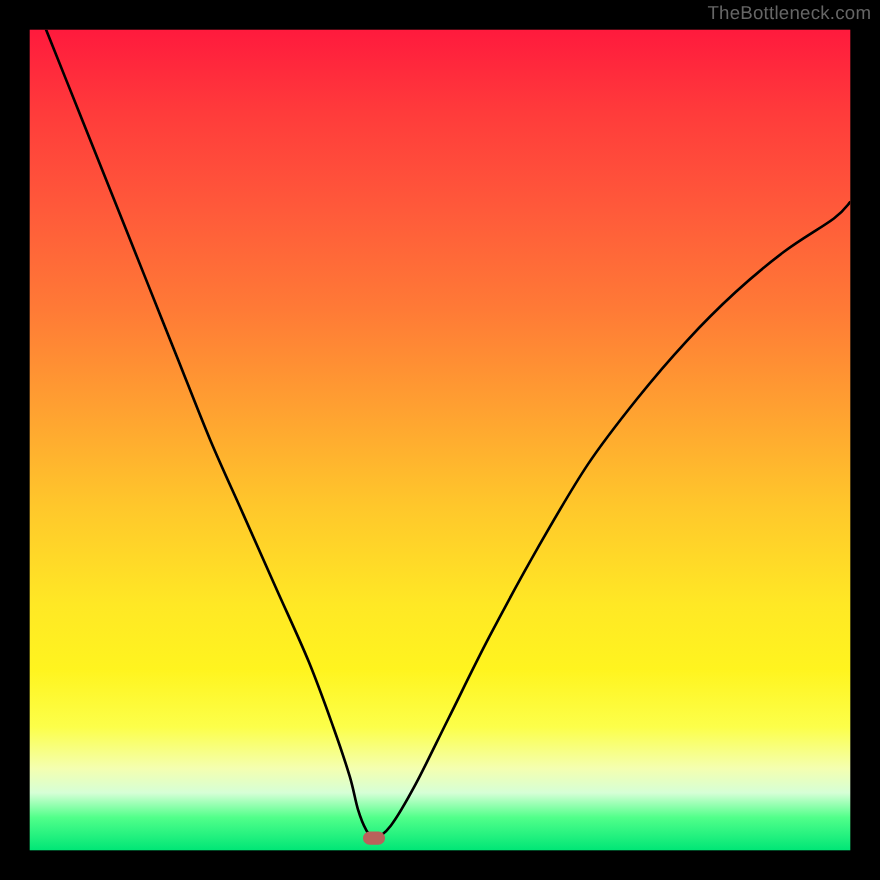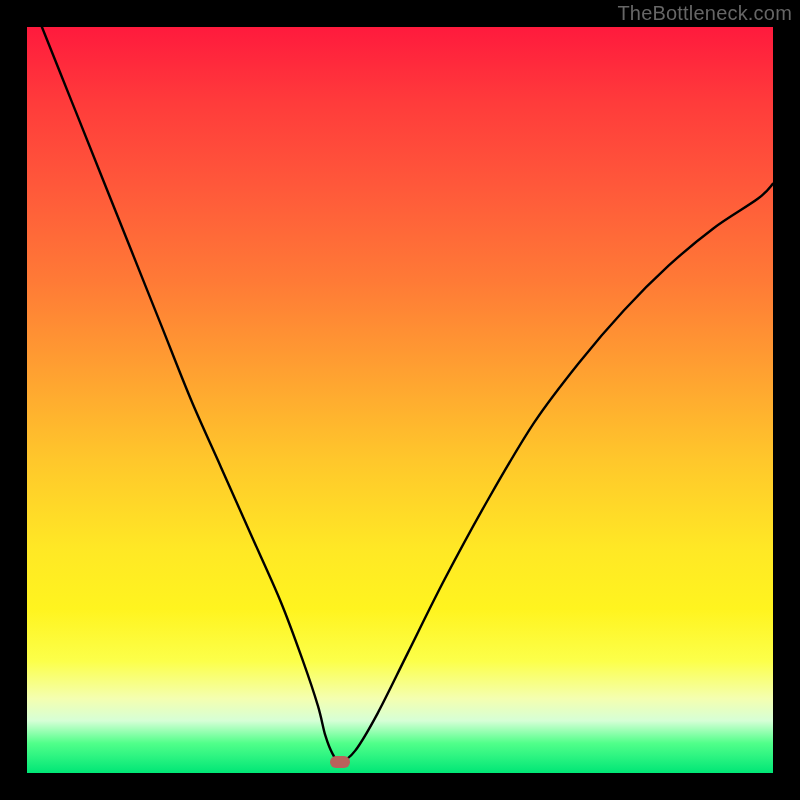--- a/index.html
+++ b/index.html
@@ -15,21 +15,21 @@
     position: relative;
     width: 800px;
     height: 800px;
     background: #000;
   }
   .watermark {
     position: absolute;
     top: 2px;
     right: 8px;
     color: #666;
-    font-size: 20px;
+    font-size: 17px;
     letter-spacing: 0.2px;
     z-index: 10;
     font-weight: 500;
   }
   .plot {
     position: absolute;
     left: 27px;
     top: 27px;
     width: 746px;
     height: 746px;

